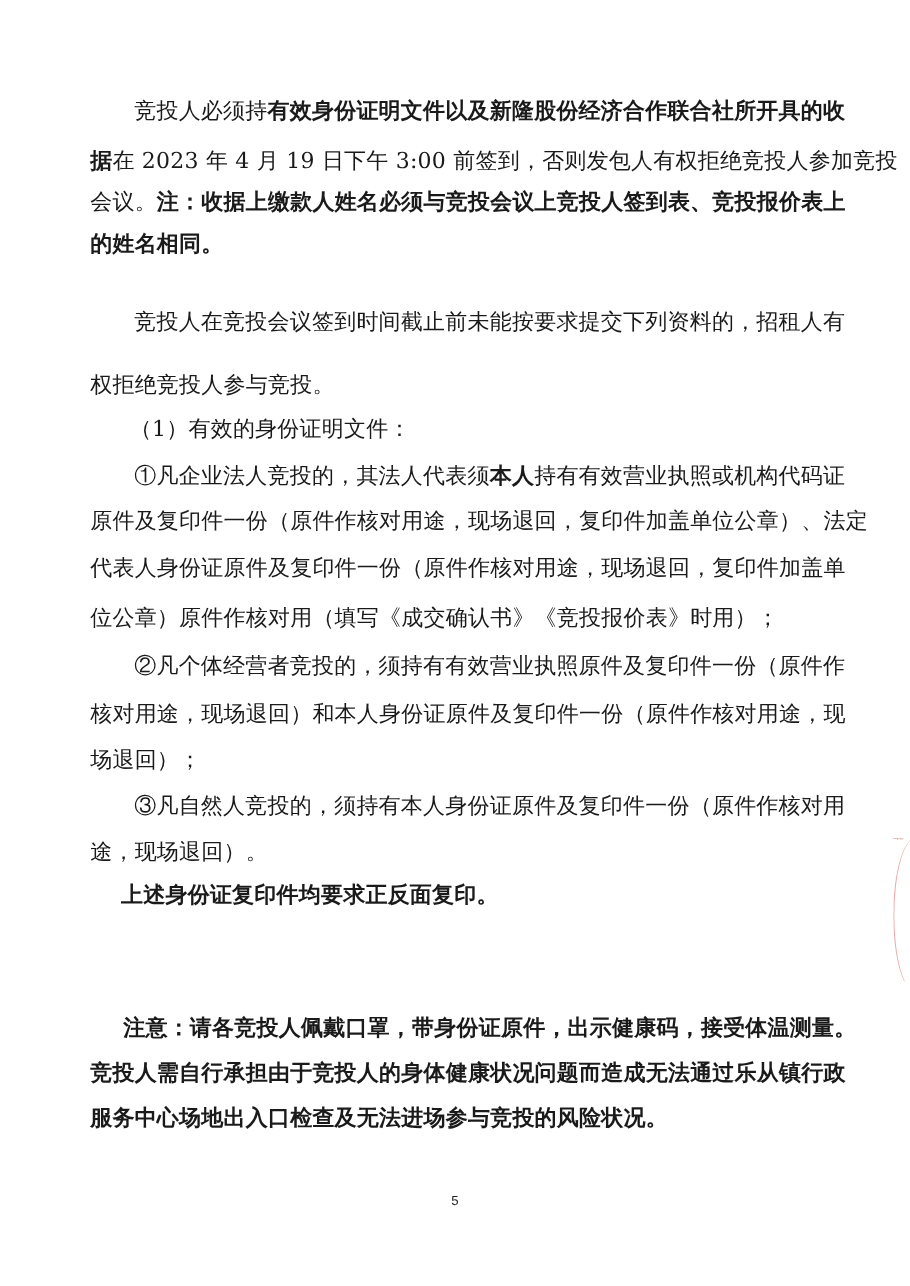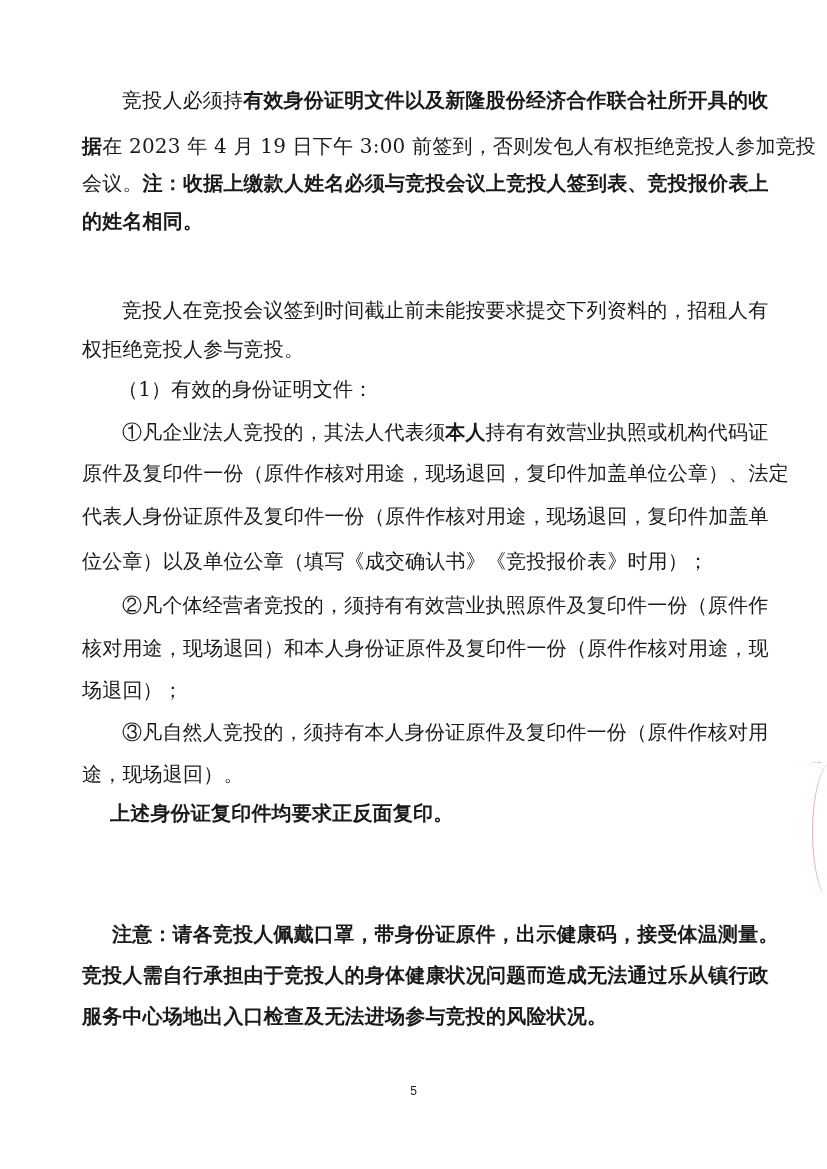--- a/index.html
+++ b/index.html
@@ -38,29 +38,29 @@
 <body>
 
 <div class="page">
 
   <div class="line indent" style="top:87px"><span>竞投人必须持</span><span class="b">有效身份证明文件以及新隆股份经济合作联合社所开具的收</span></div>
   <div class="line" style="top:133px"><span class="b">据</span><span>在 2023 年 4 月 19 日下午 3:00 前签到，否则发包人有权拒绝竞投人参加竞投</span></div>
   <div class="line" style="top:208px"><span class="b">的姓名相同。</span></div>
   <div class="line" style="top:170px"><span>会议。</span><span class="b">注：收据上缴款人姓名必须与竞投会议上竞投人签到表、竞投报价表上</span></div>
 
 
-  <div class="line indent" style="top:297px"><span>竞投人在竞投会议签到时间截止前未能按要求提交下列资料的，招租人有</span></div>
+  <div class="line indent" style="top:279px"><span>竞投人在竞投会议签到时间截止前未能按要求提交下列资料的，招租人有</span></div>
   <div class="line" style="top:336px"><span>权拒绝竞投人参与竞投。</span></div>
 
   <div class="line" style="top:376px; left:118px"><span>（1）有效的身份证明文件：</span></div>
 
   <div class="line indent" style="top:419px"><span>①凡企业法人竞投的，其法人代表须</span><span class="b">本人</span><span>持有有效营业执照或机构代码证</span></div>
   <div class="line" style="top:460px"><span>原件及复印件一份（原件作核对用途，现场退回，复印件加盖单位公章）、法定</span></div>
   <div class="line" style="top:503px"><span>代表人身份证原件及复印件一份（原件作核对用途，现场退回，复印件加盖单</span></div>
-  <div class="line" style="top:548px"><span>位公章）以及单位公章（填写《成交确认书》《竞投报价表》时用）；</span></div>
+  <div class="line" style="top:548px"><span>位公章）原件作核对用（填写《成交确认书》《竞投报价表》时用）；</span></div>
 
   <div class="line" style="top:635px"><span>核对用途，现场退回）和本人身份证原件及复印件一份（原件作核对用途，现</span></div>
   <div class="line indent" style="top:592px"><span>②凡个体经营者竞投的，须持有有效营业执照原件及复印件一份（原件作</span></div>
   <div class="line" style="top:677px"><span>场退回）；</span></div>
 
   <div class="line indent" style="top:719px"><span>③凡自然人竞投的，须持有本人身份证原件及复印件一份（原件作核对用</span></div>
   <div class="line" style="top:761px"><span>途，现场退回）。</span></div>
 
   <div class="line" style="top:800px; left:110px"><span class="b">上述身份证复印件均要求正反面复印。</span></div>
 

